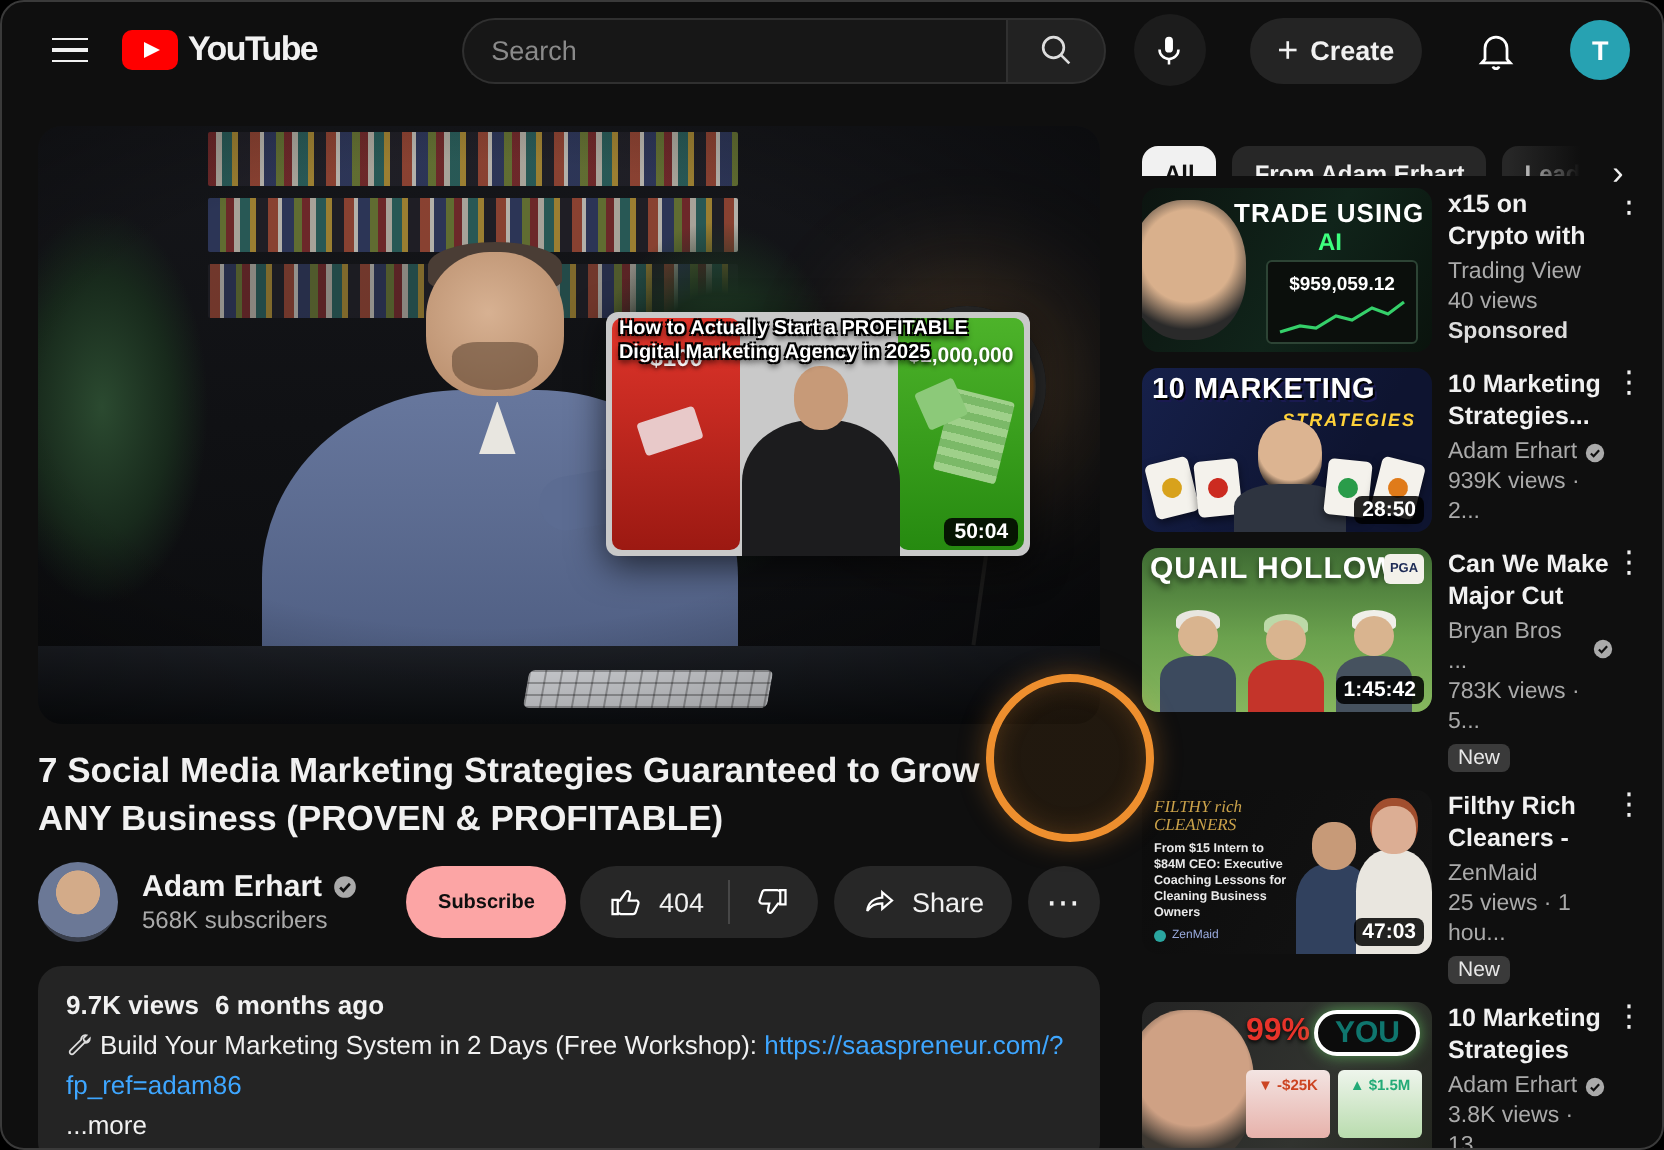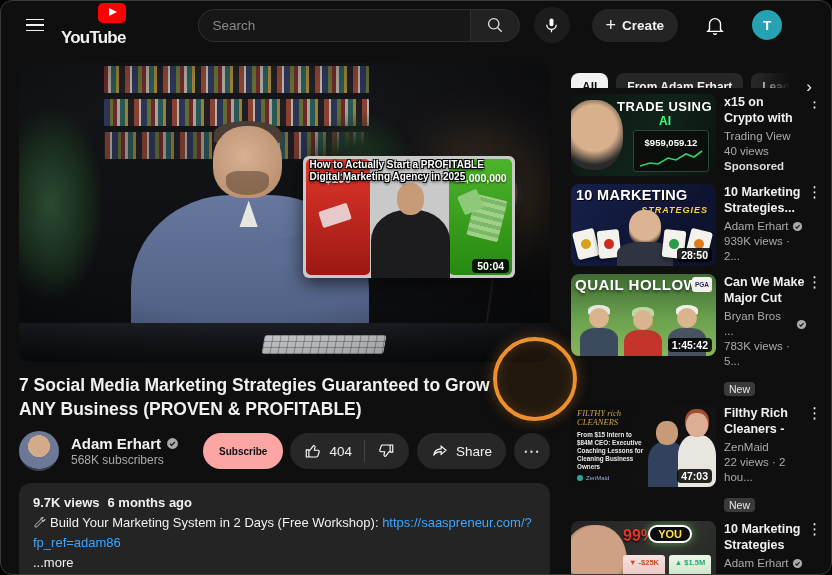--- a/index.html
+++ b/index.html
@@ -6,21 +6,21 @@
   html,body { background:#000; }
   .page {
     position:relative; width:832px; height:575px; background:#0f0f0f;
     border-radius:12px; overflow:hidden; border:1px solid #3a3a3a;
     font-family:"Liberation Sans", sans-serif; color:#f1f1f1;
   }
   
   .header { position:absolute; top:0; left:0; right:0; height:48px; display:flex; align-items:center; padding:0 14px; }
   .hamburger { width:40px; height:40px; display:flex; flex-direction:column; justify-content:center; gap:4px; align-items:center; cursor:pointer; }
   .hamburger span { width:18px; height:1.6px; background:#f1f1f1; display:block; }
-  .logo { display:flex; align-items:flex-end; gap:5px; margin-left:6px; cursor:pointer;flex-direction:column; }
+  .logo { display:flex; align-items:flex-start; gap:5px; margin-left:6px; cursor:pointer; }
   .logo-mark { width:28px; height:20px; background:#ff0000; border-radius:5px; position:relative; }
   .logo-mark::after { content:""; position:absolute; left:11px; top:5.5px; border-left:8px solid #fff; border-top:4.5px solid transparent; border-bottom:4.5px solid transparent; }
   .logo-text { font-size:17px; font-weight:700; letter-spacing:-0.8px; }
   .search-wrap { display:flex; align-items:center; margin-left:72px; }
   .search-input { width:272px; height:33px; background:#171717; border:1px solid #303030; border-right:none; border-radius:17px 0 0 17px; color:#f1f1f1; font-size:13.5px; padding:0 14px; outline:none; font-family:"Liberation Sans", sans-serif; }
   .search-input::placeholder { color:#8a8a8a; }
   .search-btn { width:50px; height:33px; background:#222; border:1px solid #303030; border-radius:0 17px 17px 0; display:flex; align-items:center; justify-content:center; cursor:pointer; }
   .mic-btn { width:36px; height:36px; border-radius:50%; background:#1c1c1c; margin-left:14px; display:flex; align-items:center; justify-content:center; cursor:pointer; }
   .create-btn { height:33px; background:#242424; border-radius:17px; display:flex; align-items:center; gap:6px; padding:0 14px; margin-left:22px; cursor:pointer; }
   .create-plus { font-size:18px; font-weight:400; line-height:1; }
@@ -98,21 +98,21 @@
   .rows { margin-top:6px; display:flex; flex-direction:column; gap:8px; }
   .vrow { display:flex; gap:8px; min-height:82px; }
   .thumb { position:relative; width:145px; height:82px; border-radius:8px; overflow:hidden; flex:none; cursor:pointer; }
   .duration { position:absolute; right:4px; bottom:4px; background:rgba(0,0,0,.85); color:#fff; font-size:10.5px; font-weight:600; padding:1px 4px; border-radius:4px; }
   .meta { flex:1; min-width:0; display:flex; }
   .meta-text { flex:1; min-width:0; }
   .v-title { font-size:12.5px; font-weight:600; line-height:16px; max-height:32px; overflow:hidden; cursor:pointer; }
   .v-channel { margin-top:3px; font-size:11.5px; color:#aaa; line-height:15px; display:flex; align-items:center; gap:3px; cursor:pointer; }
   .v-meta { font-size:11.5px; color:#aaa; line-height:15px; }
   .v-sponsored { font-size:11.5px; color:#ddd; font-weight:700; line-height:15px; }
-  .v-badge { display:inline-block; margin-top:13px; background:rgba(255,255,255,.18); color:#e8e8e8; font-size:10.5px; padding:1px 5px; border-radius:4px; }
+  .v-badge { display:inline-block; margin-top:3px; background:rgba(255,255,255,.18); color:#e8e8e8; font-size:10.5px; padding:1px 5px; border-radius:4px; }
   .kebab { width:14px; font-size:15px; color:#f1f1f1; text-align:center; line-height:16px; cursor:pointer; flex:none; }
   
   .t1 { background:linear-gradient(120deg,#0c1410 0%, #10241a 55%, #0a130d 100%); }
   .t1-face { position:absolute; left:-6px; top:6px; width:58px; height:70px; background:radial-gradient(circle at 50% 40%, #d9b08c 0 45%, #2a2a2a 72%); border-radius:45%; }
   .t1-l1 { position:absolute; left:46px; top:5px; font-size:13px; font-weight:800; color:#fff; letter-spacing:.5px;text-align:right; }
   .t1-l2 { position:absolute; left:88px; top:20px; font-size:12px; font-weight:800; color:#3dff7e; }
   .t1-screen { position:absolute; left:62px; top:36px; width:76px; height:42px; background:#0b0f0c; border:1px solid #2d4435; border-radius:3px; }
   .t1-amount { position:absolute; left:0; right:0; top:6px; text-align:center; font-size:9.5px; font-weight:700; color:#fff; }
   .t1-chart { position:absolute; left:4px; bottom:2px; }
   
@@ -139,21 +139,21 @@
   .t4-zen { position:absolute; left:6px; bottom:6px; display:flex; align-items:center; gap:3px; font-size:6px; color:#9ad; }
   .t4-zen i { width:6px; height:6px; border-radius:50%; background:#2aa6a0; }
   .t4-man-h { position:absolute; right:38px; top:16px; width:22px; height:24px; background:#c79a78; border-radius:45%; }
   .t4-man-b { position:absolute; right:30px; top:37px; width:38px; height:45px; background:#31415e; border-radius:40% 40% 0 0; }
   .t4-wom-h { position:absolute; right:8px; top:8px; width:22px; height:24px; background:#dcae94; border-radius:45%; box-shadow:0 -3px 0 1px #a14e2e; }
   .t4-wom-b { position:absolute; right:0; top:30px; width:38px; height:52px; background:#e9e6df; border-radius:40% 40% 0 0; }
   
   .t5 { background:linear-gradient(120deg,#242424,#31332f 60%, #23261f); }
   .t5-face { position:absolute; left:-8px; top:4px; width:64px; height:78px; background:radial-gradient(circle at 52% 38%, #cfa184 0 48%, #3c3731 70%); border-radius:45%; }
   .t5-pct { position:absolute; left:52px; top:6px; font-size:16px; font-weight:900; color:#e8332a; text-shadow:0 1px 2px #000; }
-  .t5-you { position:absolute; right:24px; top:4px; background:#0c0c0c; border:2px solid #fff; border-radius:14px; padding:1px 8px; font-size:11px; font-weight:900; color:#fde047; box-shadow:0 0 8px rgba(120,255,120,.5); }
+  .t5-you { position:absolute; right:6px; top:4px; background:#0c0c0c; border:2px solid #fff; border-radius:14px; padding:1px 8px; font-size:15px; font-weight:900; color:#0f766e; box-shadow:0 0 8px rgba(120,255,120,.5); }
   .t5-panel { position:absolute; top:34px; width:42px; height:34px; border-radius:3px; font-size:7.5px; font-weight:800; text-align:center; padding-top:3px; }
   .t5-down { left:52px; background:linear-gradient(180deg,#f3e4e2,#e7b2ab); color:#c42; }
   .t5-up { left:98px; background:linear-gradient(180deg,#eef5ec,#b9dcae); color:#2a7; }
   
   .verified { flex:none; display:inline-flex; }
   
   .click-ring { position:absolute; left:492px; top:336px; width:84px; height:84px; border-radius:50%;
     border:4px solid #ee8f2e; background:radial-gradient(circle, rgba(62,40,14,.38) 55%, rgba(62,40,14,.12));
     box-shadow:0 0 14px rgba(238,143,46,.35), inset 0 0 12px rgba(238,143,46,.25); z-index:60; pointer-events:none; }
   .icon { display:flex; align-items:center; justify-content:center; }
@@ -440,21 +440,21 @@
           <div class="t4-man-b"></div>
           <div class="t4-man-h"></div>
           <div class="t4-wom-b"></div>
           <div class="t4-wom-h"></div>
           <div class="duration">47:03</div>
         </div>
         <div class="meta">
           <div class="meta-text">
             <div class="v-title">Filthy Rich Cleaners - E3...</div>
             <div class="v-channel">ZenMaid</div>
-            <div class="v-meta">22 views · 2 hou...</div>
+            <div class="v-meta">25 views · 1 hou...</div>
             <span class="v-badge">New</span>
           </div>
           <div class="kebab">⋮</div>
         </div>
       </div>
 
       <div class="vrow">
         <div class="thumb t5">
           <div class="t5-face"></div>
           <div class="t5-pct">99%</div>

